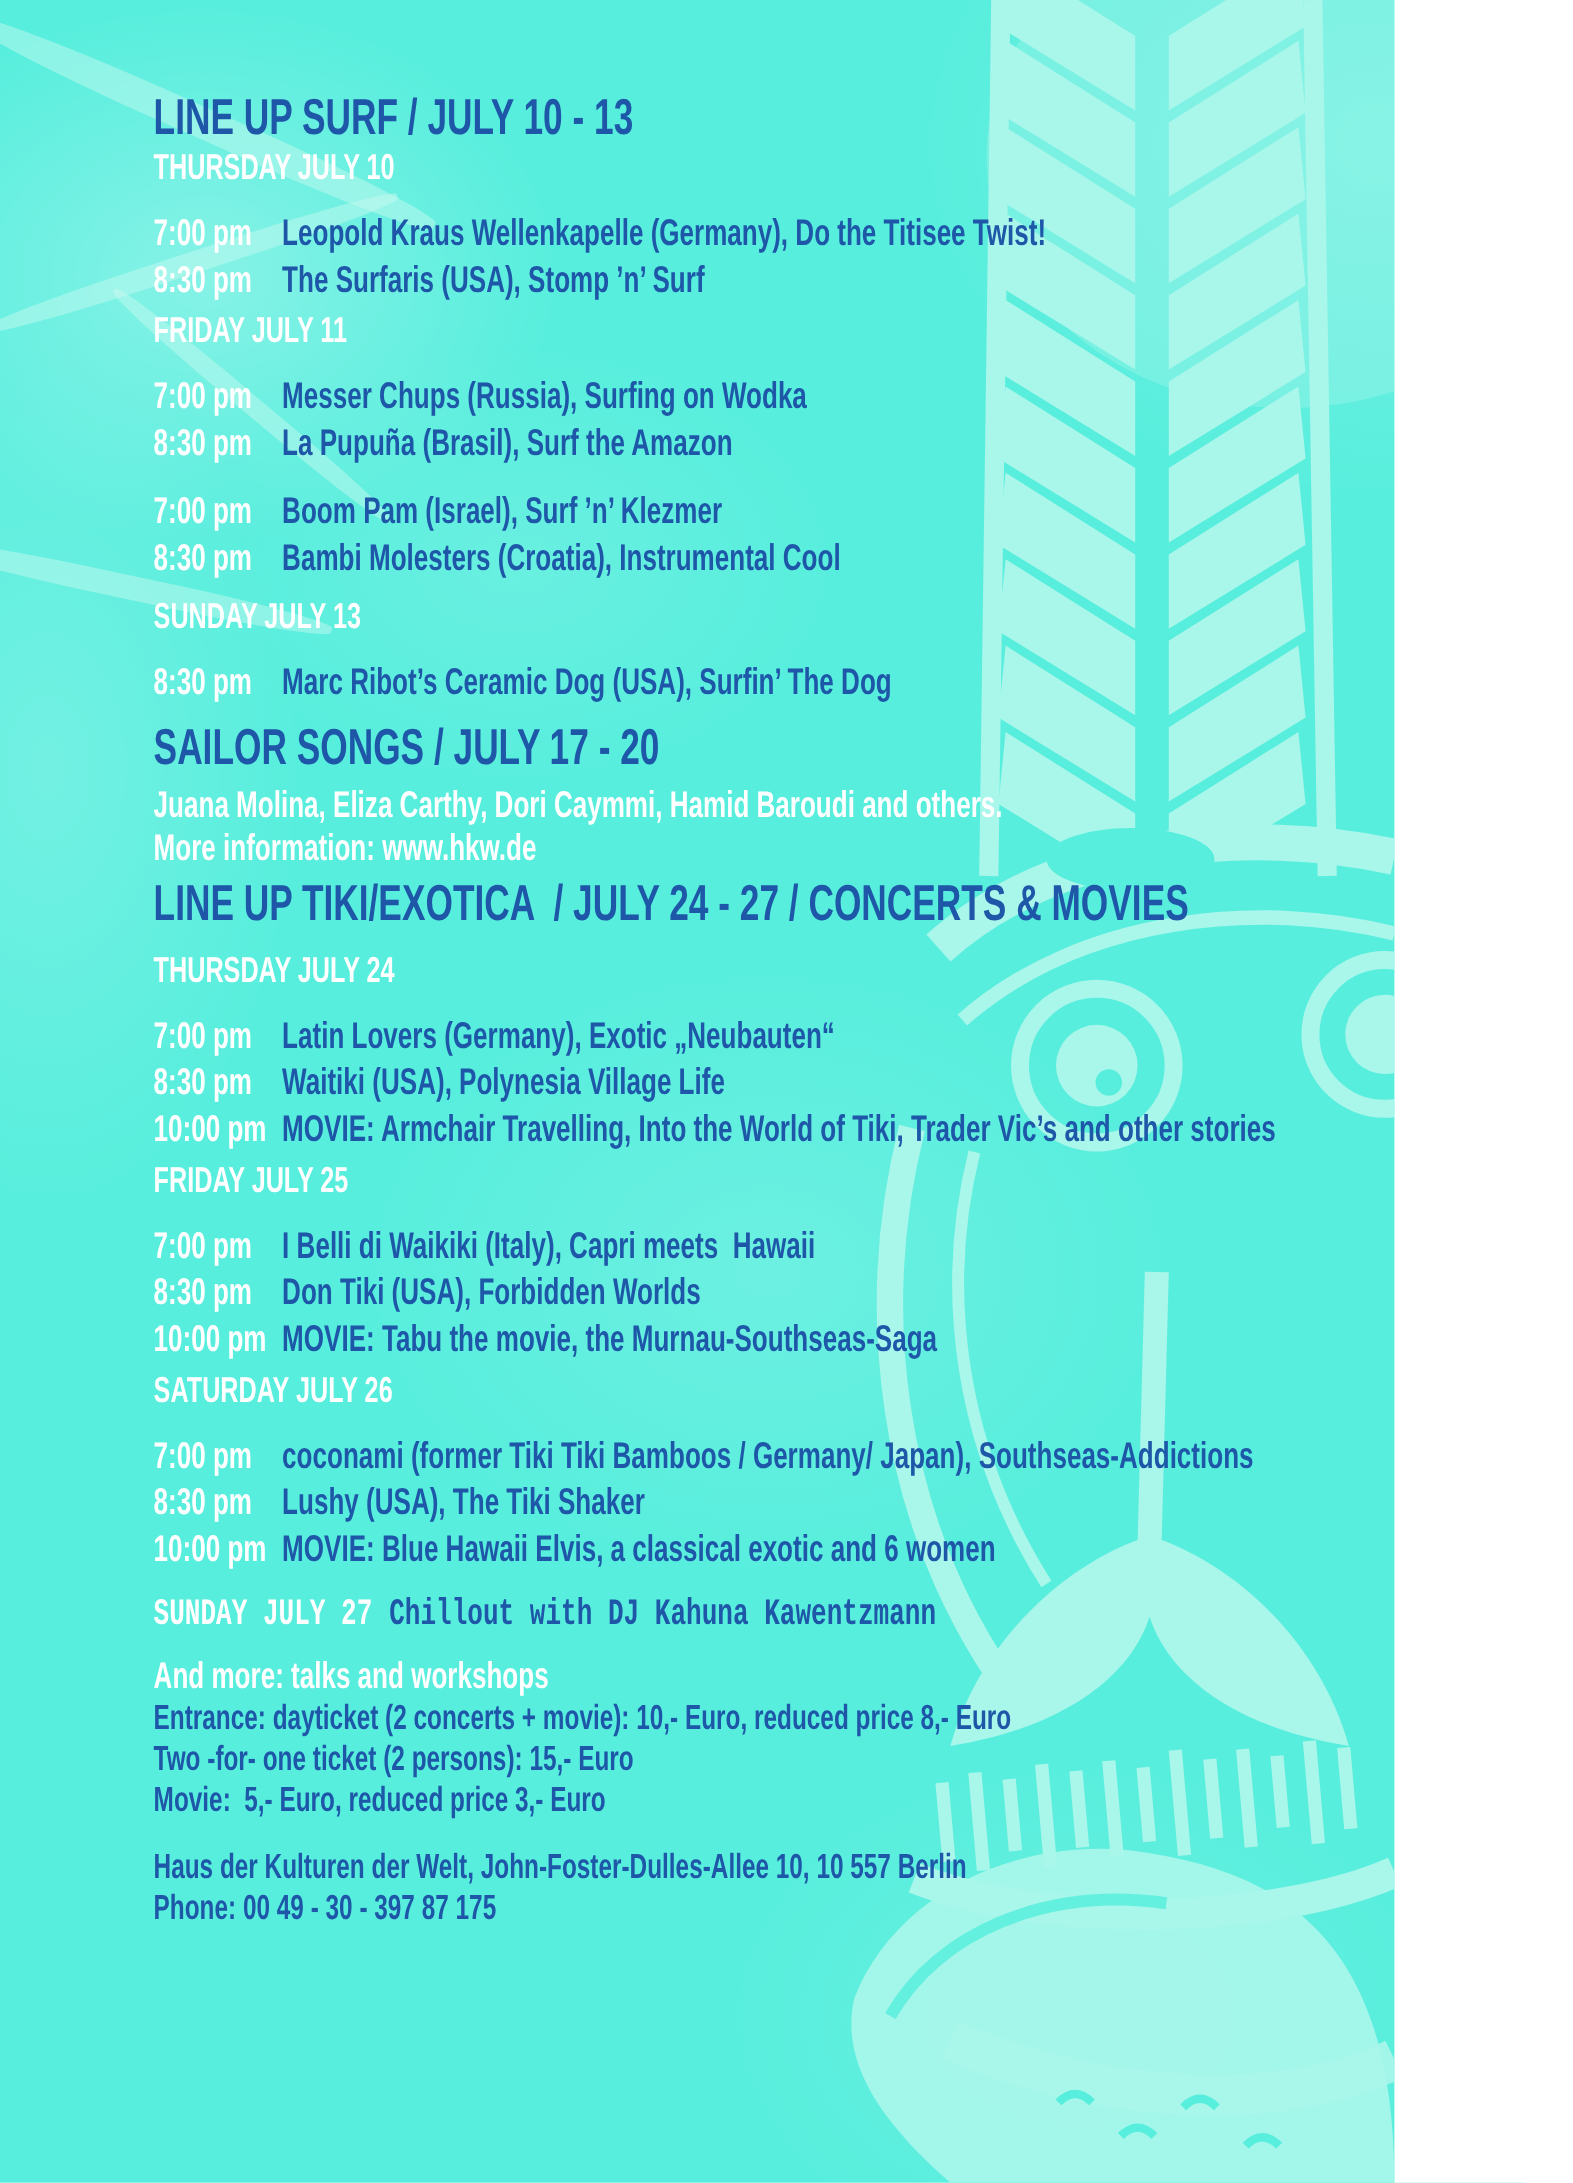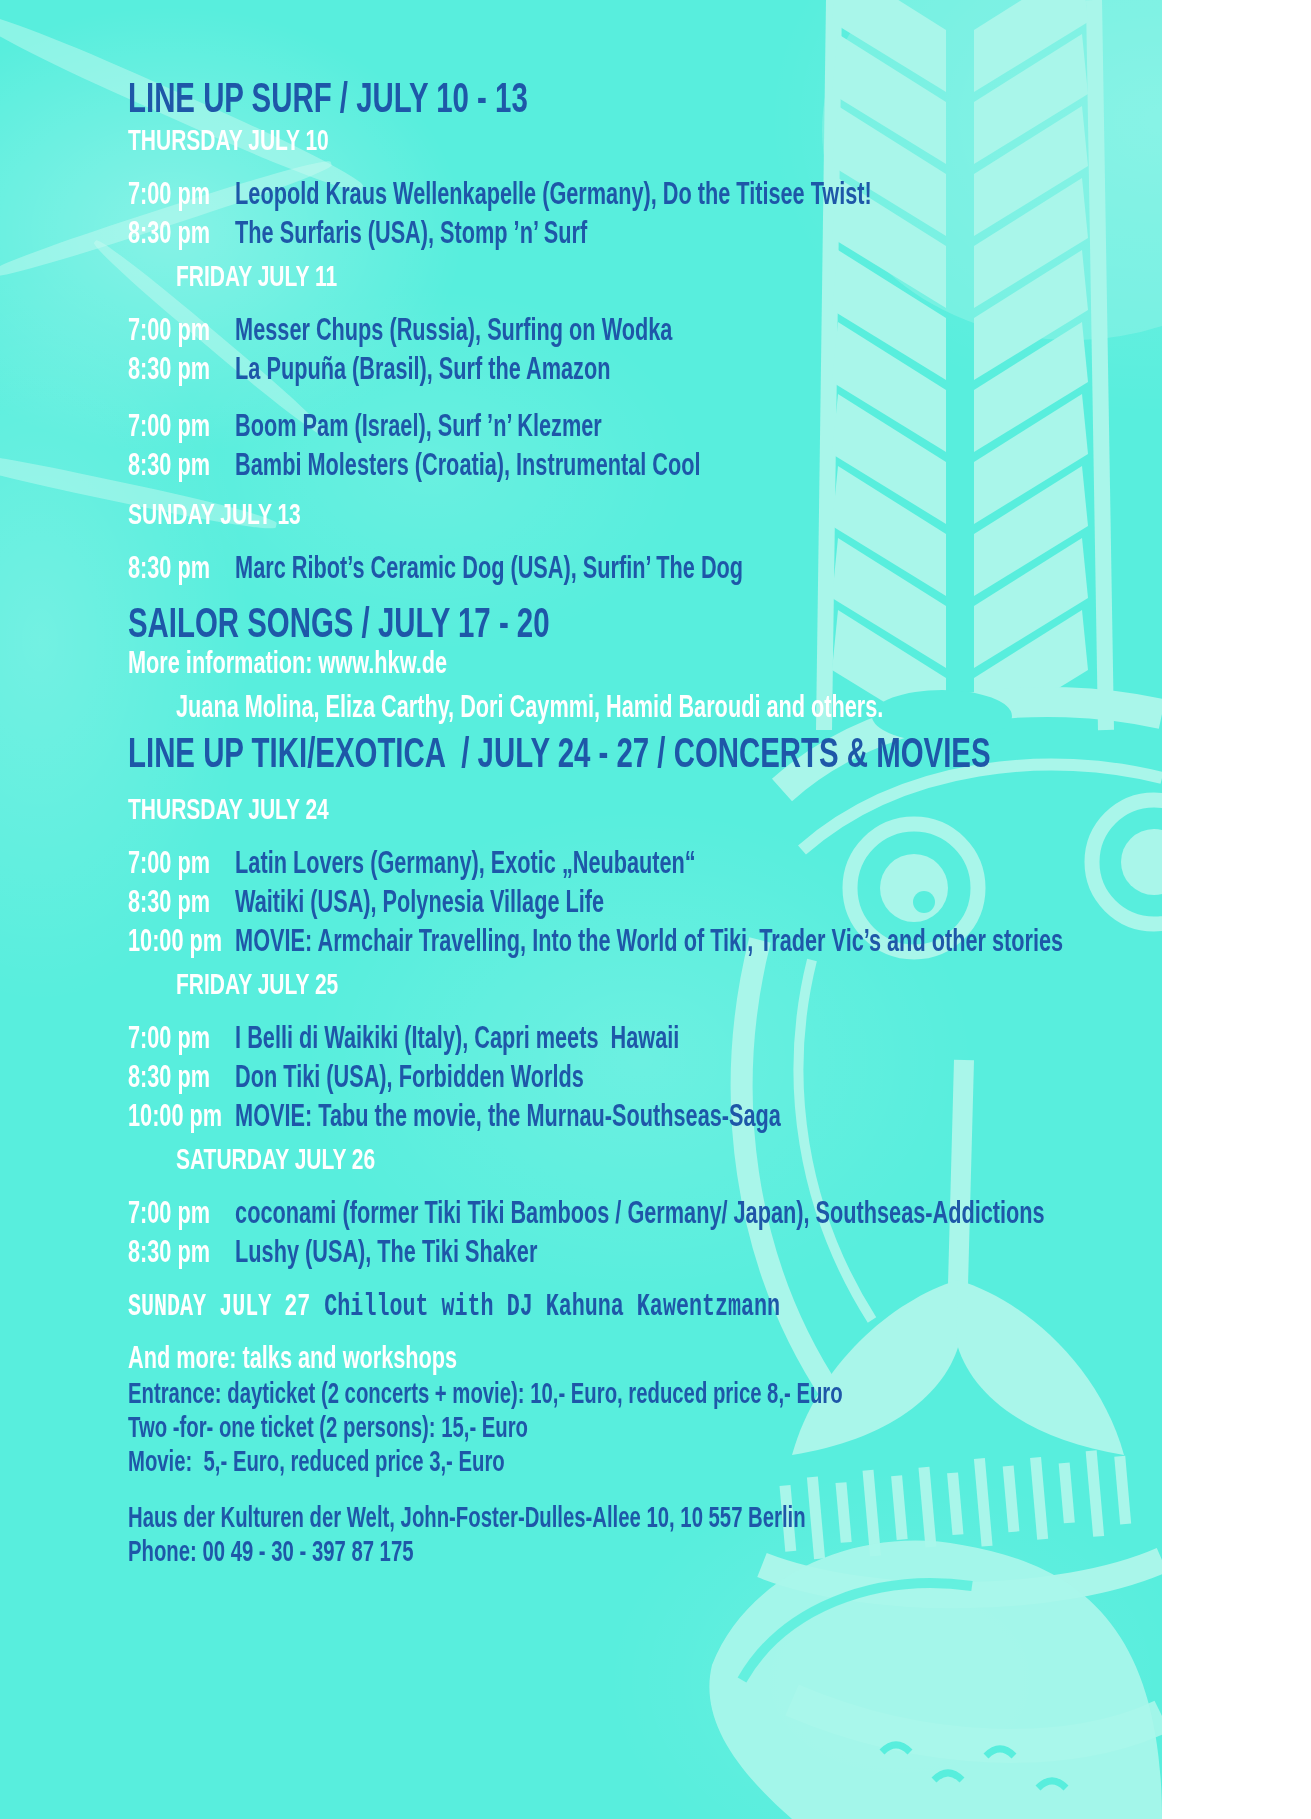--- a/index.html
+++ b/index.html
@@ -30,21 +30,21 @@
   .cond{display:inline-block;transform:scaleX(0.70);transform-origin:0 60%;white-space:pre;}
   .h1{font-size:42px;line-height:44px;margin:0;color:#1E57A8;}
   .day{font-size:30px;line-height:32px;margin:0;color:#FFFFFF;}
   .row{font-size:31px;line-height:39px;color:#1E57A8;}
   .time{display:inline-block;width:153px;color:#FFFFFF;}
   .whiteline{font-size:31px;line-height:36px;color:#FFFFFF;}
   .smallline{font-size:29px;line-height:34px;color:#1E57A8;}
   .daylabel-inline{color:#FFFFFF;}
   .desc-inline{color:#1E57A8;margin-left:20px;}
 
-  .mt4{margin-top:4px;}  .mt6{margin-top:6px;}  .mt8{margin-top:8px;margin-left:48px;}
+  .mt4{margin-top:4px;}  .mt6{margin-top:6px;}  .mt8{margin-top:8px;}
   .mt10{margin-top:18px;}.mt14{margin-top:14px;}.mt16{margin-top:16px;font-family:Liberation Mono, monospace;}
   .mt20{}.mt22{margin-top:22px;}
 </style>
 </head>
 <body>
 
 <div class="poster">
 
   <div class="streak s1"></div>
   <div class="streak s2"></div>
@@ -121,38 +121,39 @@
     <div class="row mt10"><span class="cond"><span class="time">7:00 pm</span><span>Messer Chups (Russia), Surfing on Wodka</span></span></div>
     <div class="row"><span class="cond"><span class="time">8:30 pm</span><span>La Pupuña (Brasil), Surf the Amazon</span></span></div>
 
     <div class="row mt10"><span class="cond"><span class="time">7:00 pm</span><span>Boom Pam (Israel), Surf ’n’ Klezmer</span></span></div>
     <div class="row"><span class="cond"><span class="time">8:30 pm</span><span>Bambi Molesters (Croatia), Instrumental Cool</span></span></div>
 
     <div class="day mt14"><span class="cond">SUNDAY JULY 13</span></div>
     <div class="row mt10"><span class="cond"><span class="time">8:30 pm</span><span>Marc Ribot’s Ceramic Dog (USA), Surfin’ The Dog</span></span></div>
 
     <h1 class="h1 mt14"><span class="cond">SAILOR SONGS / JULY 17 - 20</span></h1>
+    <div class="whiteline mt8"><span class="cond">Juana Molina, Eliza Carthy, Dori Caymmi, Hamid Baroudi and others.</span></div>
     <div class="whiteline"><span class="cond">More information: www.hkw.de</span></div>
-    <div class="whiteline mt8"><span class="cond">Juana Molina, Eliza Carthy, Dori Caymmi, Hamid Baroudi and others.</span></div>
 
     <h1 class="h1 mt6"><span class="cond">LINE UP TIKI/EXOTICA  / JULY 24 - 27 / CONCERTS &amp; MOVIES</span></h1>
 
     <div class="day mt10"><span class="cond">THURSDAY JULY 24</span></div>
     <div class="row mt10"><span class="cond"><span class="time">7:00 pm</span><span>Latin Lovers (Germany), Exotic „Neubauten“</span></span></div>
     <div class="row"><span class="cond"><span class="time">8:30 pm</span><span>Waitiki (USA), Polynesia Village Life</span></span></div>
     <div class="row"><span class="cond"><span class="time">10:00 pm</span><span>MOVIE: Armchair Travelling, Into the World of Tiki, Trader Vic’s and other stories</span></span></div>
 
     <div class="day mt8"><span class="cond">FRIDAY JULY 25</span></div>
     <div class="row mt10"><span class="cond"><span class="time">7:00 pm</span><span>I Belli di Waikiki (Italy), Capri meets  Hawaii</span></span></div>
     <div class="row"><span class="cond"><span class="time">8:30 pm</span><span>Don Tiki (USA), Forbidden Worlds</span></span></div>
     <div class="row"><span class="cond"><span class="time">10:00 pm</span><span>MOVIE: Tabu the movie, the Murnau-Southseas-Saga</span></span></div>
 
     <div class="day mt8"><span class="cond">SATURDAY JULY 26</span></div>
     <div class="row mt10"><span class="cond"><span class="time">7:00 pm</span><span>coconami (former Tiki Tiki Bamboos / Germany/ Japan), Southseas-Addictions</span></span></div>
     <div class="row"><span class="cond"><span class="time">8:30 pm</span><span>Lushy (USA), The Tiki Shaker</span></span></div>
+    <div class="row"><span class="cond"><span class="time">10:00 pm</span><span>MOVIE: Blue Hawaii Elvis, a classical exotic and 6 women</span></span></div>
 
     <div class="row mt16"><span class="cond"><span class="daylabel-inline">SUNDAY JULY 27</span><span class="desc-inline">Chillout with DJ Kahuna Kawentzmann</span></span></div>
 
     <div class="whiteline mt14"><span class="cond">And more: talks and workshops</span></div>
 
     <div class="smallline mt20"><span class="cond">Entrance: dayticket (2 concerts + movie): 10,- Euro, reduced price 8,- Euro</span></div>
     <div class="smallline"><span class="cond">Two -for- one ticket (2 persons): 15,- Euro</span></div>
     <div class="smallline"><span class="cond">Movie:  5,- Euro, reduced price 3,- Euro</span></div>
 
     <div class="smallline mt22"><span class="cond">Haus der Kulturen der Welt, John-Foster-Dulles-Allee 10, 10 557 Berlin</span></div>

